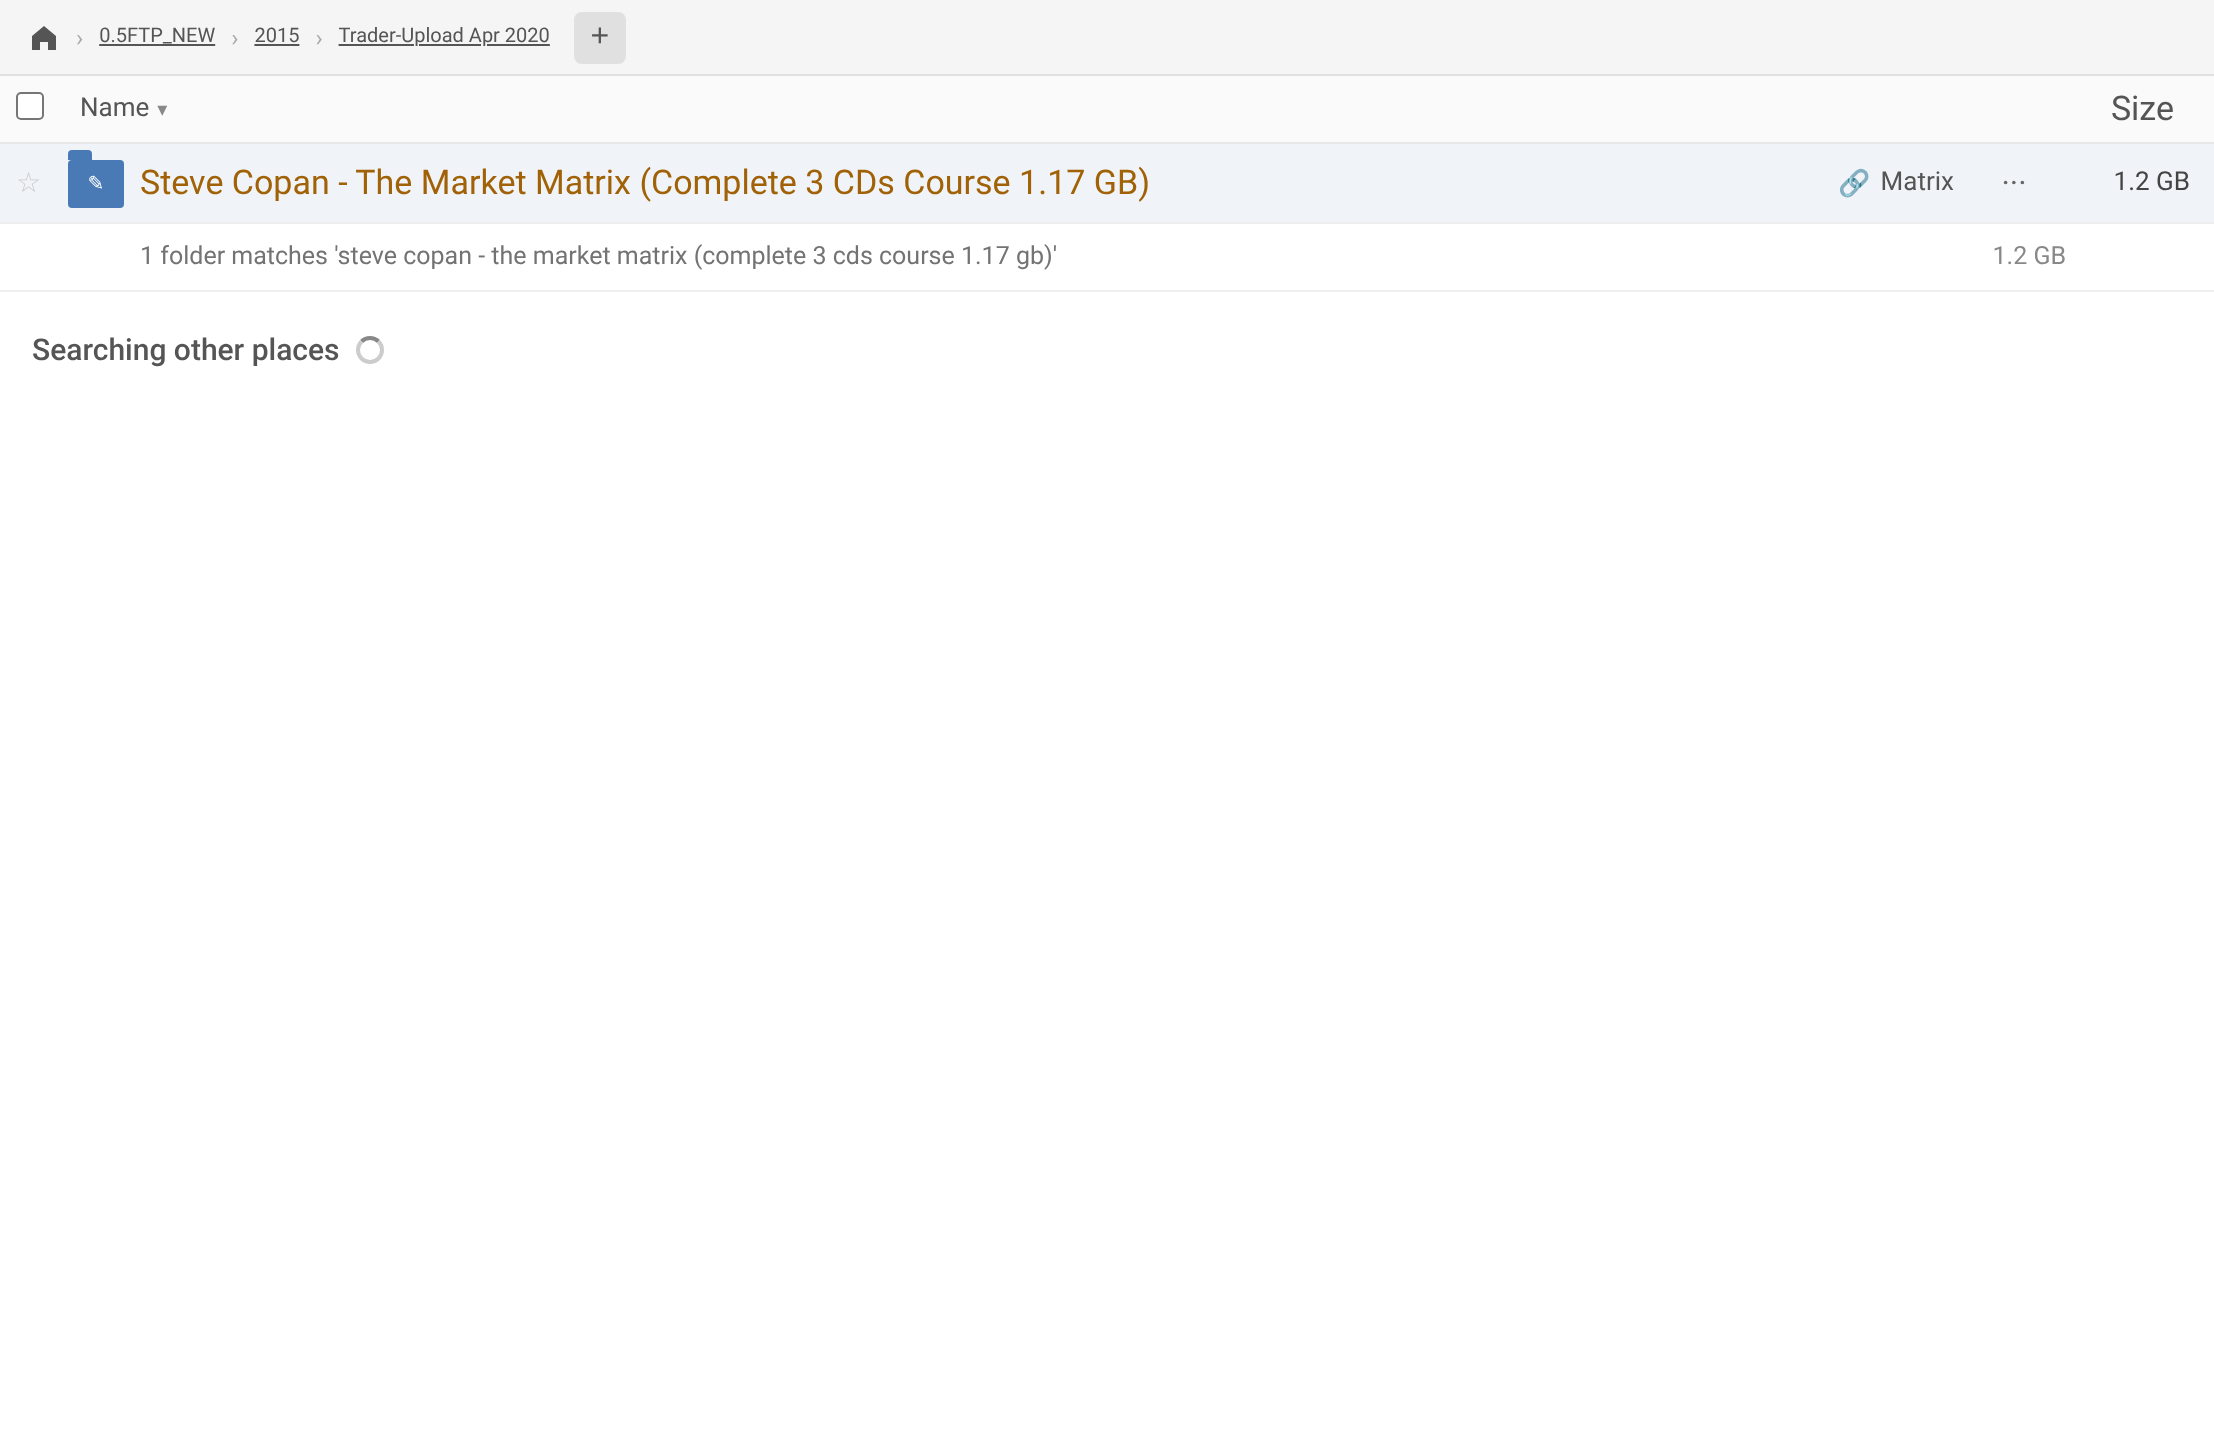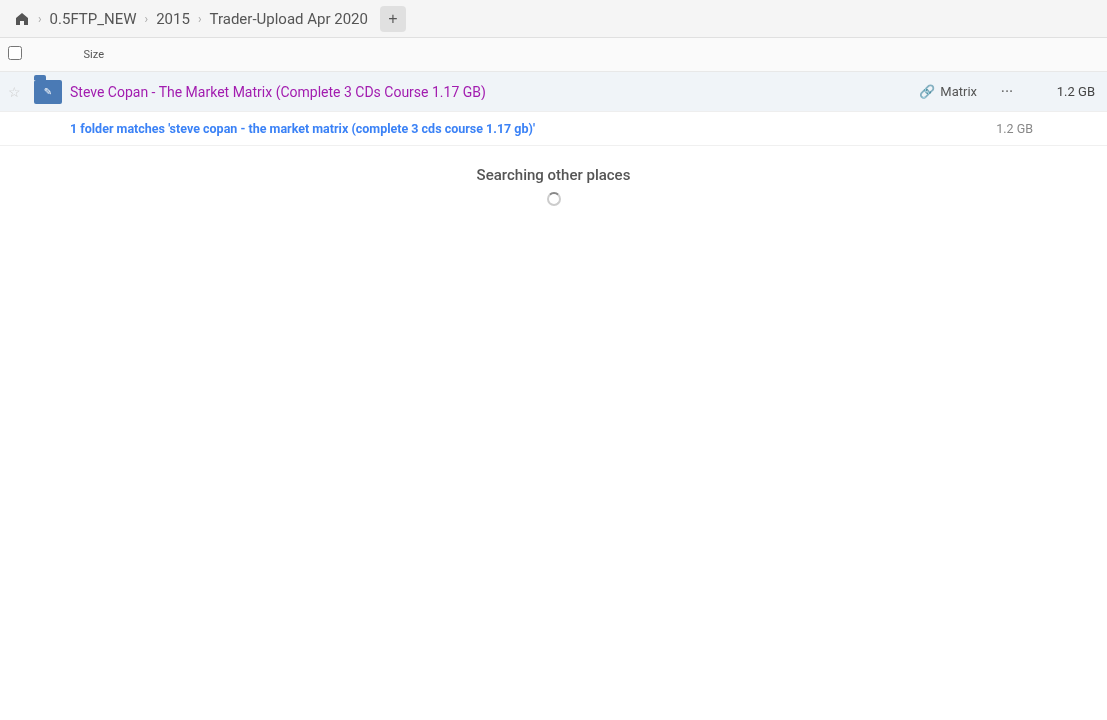--- a/index.html
+++ b/index.html
@@ -30,22 +30,23 @@
     }
 
     .breadcrumb-item {
       display: flex;
       align-items: flex-start;
       gap: 4px;
       padding: 2px 6px;
       border-radius: 4px;
       cursor: pointer;
       color: #555;
-      font-size: 15px;
+      font-size: 10px;
       white-space: nowrap;
+      text-decoration: underline;
     }
 
     .breadcrumb-home {
       display: flex;
       align-items: center;
       padding: 4px 6px;
       border-radius: 4px;
       cursor: pointer;
       color: #555;
     }
@@ -92,21 +93,21 @@
       gap: 4px;
       flex: 1;
       font-size: 13px;
       color: #555;
       cursor: pointer;
       padding: 2px 4px;
       border-radius: 3px;
     }
 
     .col-size-header {
-      font-size: 11px;
+      font-size: 17px;
       color: #555;
       min-width: 80px;
       text-align: right;
       padding-right: 12px;
     }
 
     
     .file-row {
       display: flex;
       align-items: center;
@@ -157,22 +158,22 @@
       border-radius: 2px 2px 0 0;
     }
 
     .folder-symbol {
       color: white;
       font-size: 10px;
     }
 
     .file-name {
       flex: 1;
-      font-size: 14px;
-      color: #a21caf;
+      font-size: 17px;
+      color: #a16207;
       white-space: nowrap;
       overflow: hidden;
       text-overflow: ellipsis;
     }
 
     .file-shared-badge {
       display: flex;
       align-items: center;
       gap: 5px;
       color: #555;
@@ -214,37 +215,35 @@
       align-items: center;
       padding: 6px 70px;
       height: 34px;
       border-bottom: 1px solid #f0f0f0;
       background: #fff;
     }
 
     .match-text {
       flex: 1;
       font-size: 12.5px;
-      color: #3b82f6;
-      font-weight: bold;
+      color: #737373;
     }
 
     .match-size {
       font-size: 12.5px;
       color: #888;
       padding-right: 4px;
     }
 
     
     .searching-section {
       padding: 20px 16px;
       display: flex;
       align-items: center;
       gap: 8px;
-      flex-direction: column;
     }
 
     .searching-title {
       font-size: 15px;
       color: #555;
       font-weight: 500;
     }
 
     .searching-spinner {
       width: 14px;
@@ -291,20 +290,24 @@
   <div class="breadcrumb-item">
     <span>Trader-Upload Apr 2020</span>
   </div>
   <button class="breadcrumb-add-btn">+</button>
 </div>
 
 <div class="column-header-row">
   <div class="col-checkbox">
     <input type="checkbox" class="checkbox-input" style="">
   </div>
+  <div class="col-name-header">
+    <span>Name</span>
+    <span class="chevron-down">▾</span>
+  </div>
   <div class="col-size-header">
     <span>Size</span>
   </div>
 </div>
 
 <div class="file-row">
   <div class="file-star">☆</div>
   <div class="file-icon-wrap">
     <div class="folder-icon-box">
       <span class="folder-symbol">✎</span>

